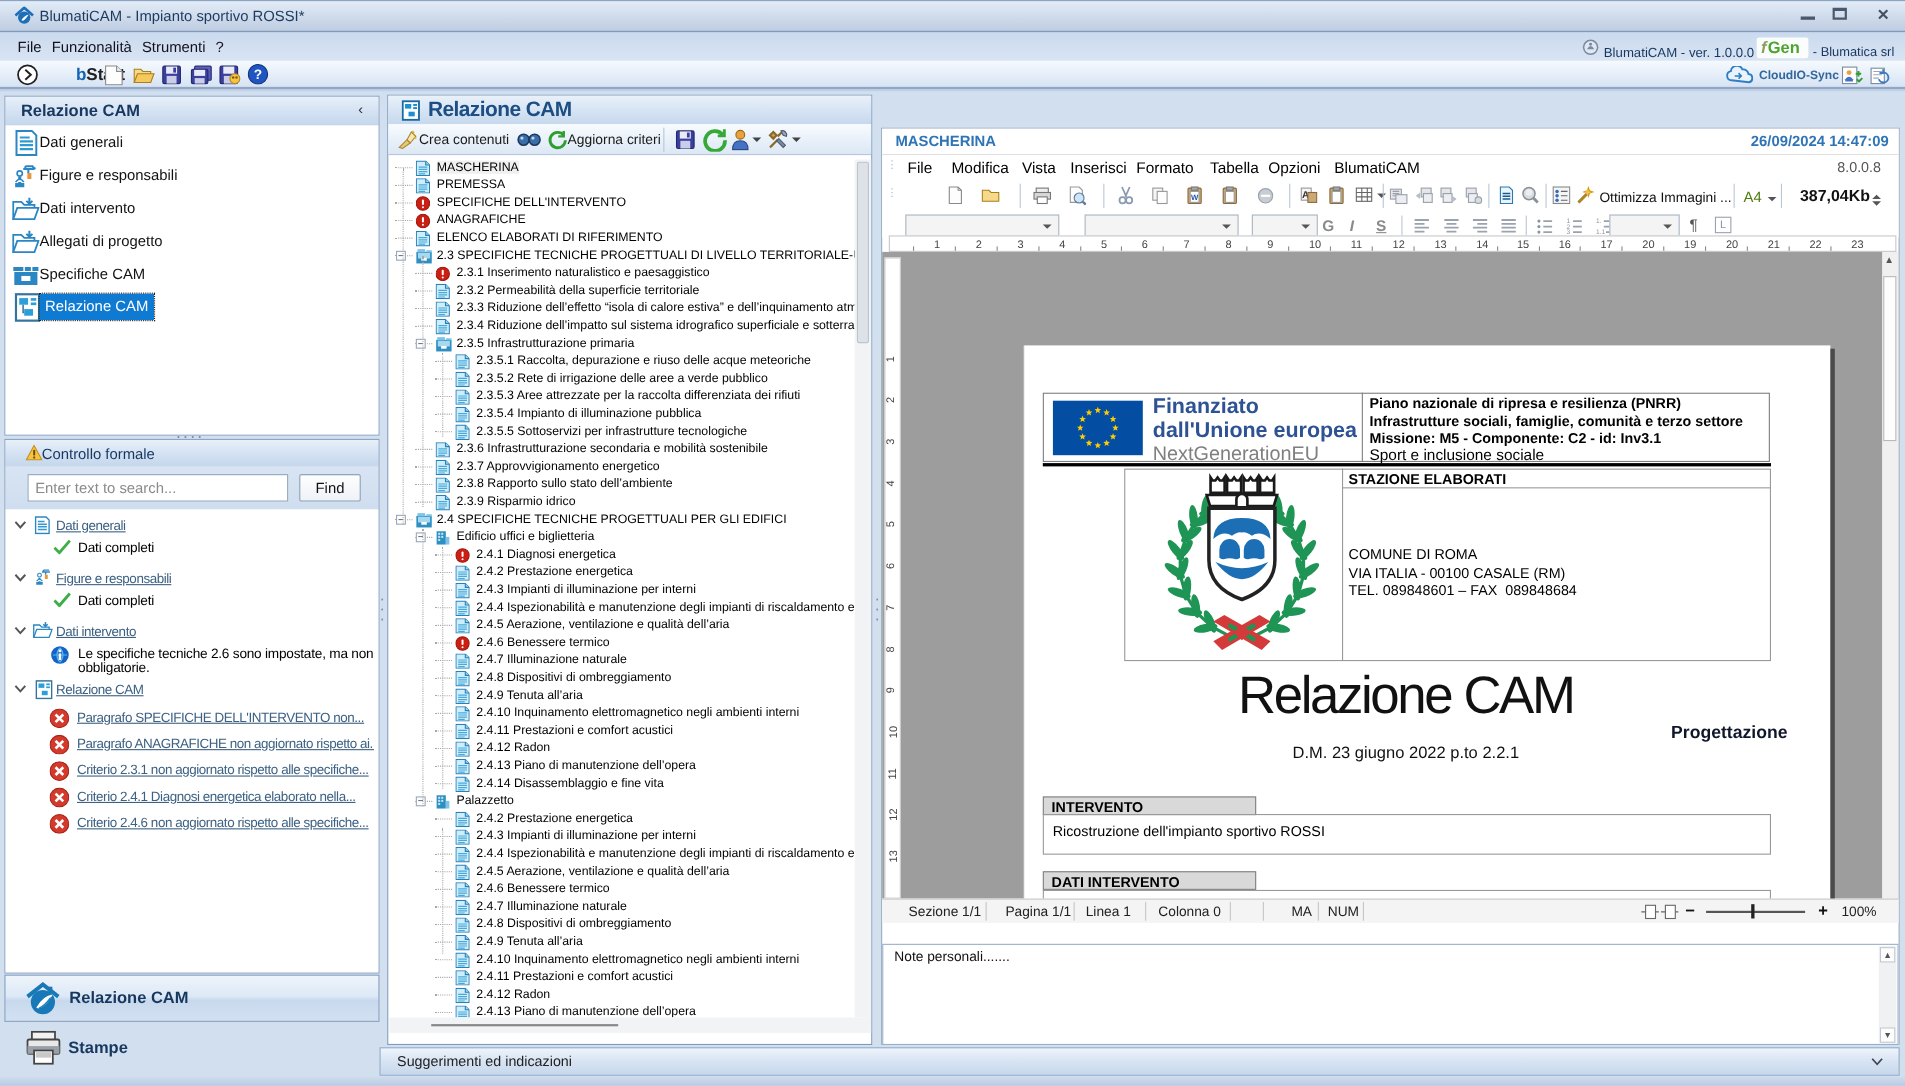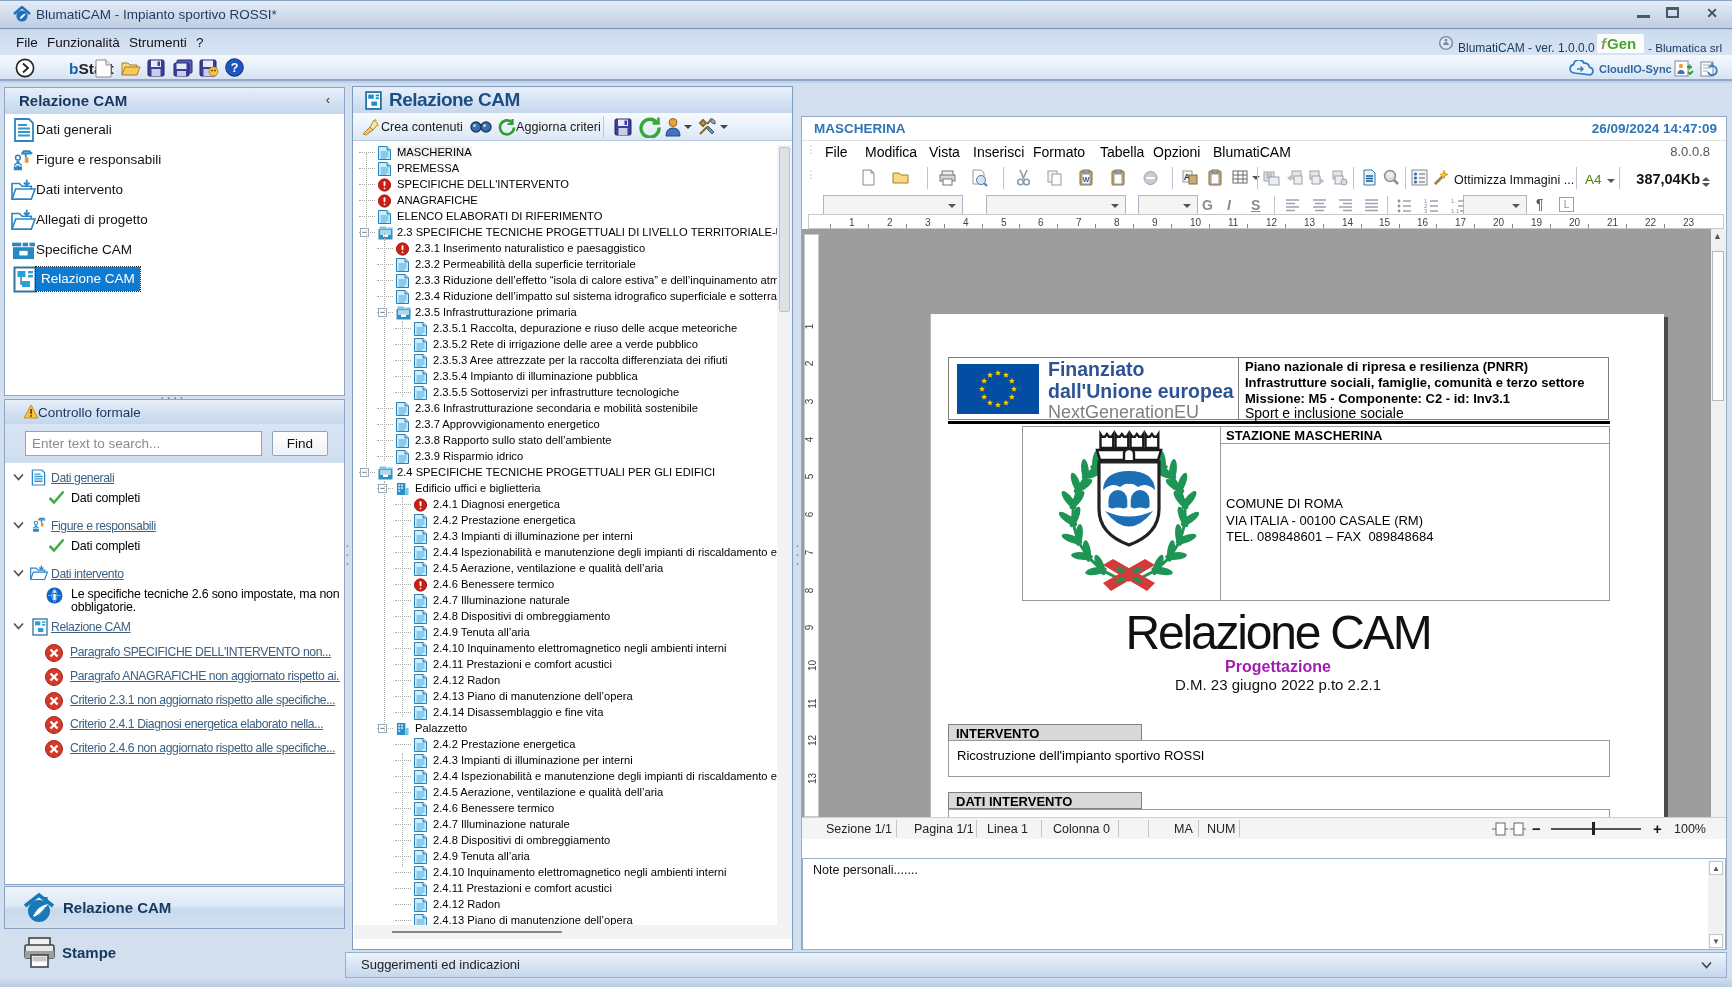--- a/index.html
+++ b/index.html
@@ -1105,21 +1105,21 @@
 <polygon points="33.0,7.9 33.8,10.0 36.0,10.2 34.3,11.6 34.9,13.7 33.0,12.5 31.1,13.7 31.7,11.6 30.0,10.2 32.2,10.0"></polygon>
 </g>
         </svg>
 <div style="position:absolute;left:117px;top:45px;font-size:19.5px;font-weight:bold;color:#2e5395;line-height:21.5px;">Finanziato<br>dall'Unione europea</div>
 <div style="position:absolute;left:117px;top:88px;font-size:18px;color:#7f7f7f;">NextGenerationEU</div>
 <div style="position:absolute;left:314px;top:45px;font-size:13px;font-weight:bold;color:#000;line-height:15.8px;">Piano nazionale di ripresa e resilienza (PNRR)<br>Infrastrutture sociali, famiglie, comunità e terzo settore<br>Missione: M5 - Componente: C2 - id: Inv3.1<br><span style="font-weight:normal;font-size:14px;">Sport e inclusione sociale</span></div>
 <div style="position:absolute;left:17px;top:107px;width:662px;height:3px;background:#000;"></div>
 <div style="position:absolute;left:91px;top:112px;width:588px;height:175px;border:1px solid #999;"></div>
 <div style="position:absolute;left:289px;top:112px;width:1px;height:175px;background:#999;"></div>
 <div style="position:absolute;left:289px;top:129px;width:390px;height:1px;background:#999;"></div>
-<div style="position:absolute;left:295px;top:114px;font-size:13px;font-weight:bold;">STAZIONE MASCHERINA</div>
+<div style="position:absolute;left:295px;top:114px;font-size:13px;font-weight:bold;">STAZIONE ELABORATI</div>
 <div style="position:absolute;left:295px;top:182px;font-size:13px;line-height:16.5px;">COMUNE DI ROMA<br>VIA ITALIA - 00100 CASALE (RM)<br>TEL. 089848601 – FAX&nbsp; 089848684</div>
 <svg style="position:absolute;left:116px;top:115px" width="164" height="170" viewBox="0 0 164 170">
 <g fill="#1e9455">
 <path d="M72 150 L55 141 L41 128 L31 112 L26 94 L26 76 L31 60 L39 47 L48 38" fill="none" stroke="#1e9455" stroke-width="3"></path>
 <ellipse cx="49" cy="142" rx="11.0" ry="3.8" transform="rotate(-190 49 142)"></ellipse>
 <ellipse cx="53" cy="136" rx="11.0" ry="3.8" transform="rotate(-114 53 136)"></ellipse>
 <ellipse cx="35" cy="127" rx="11.0" ry="3.8" transform="rotate(-175 35 127)"></ellipse>
 <ellipse cx="40" cy="122" rx="11.0" ry="3.8" transform="rotate(-99 40 122)"></ellipse>
 <ellipse cx="25" cy="110" rx="11.0" ry="3.8" transform="rotate(-160 25 110)"></ellipse>
 <ellipse cx="32" cy="106" rx="11.0" ry="3.8" transform="rotate(-84 32 106)"></ellipse>
@@ -1163,21 +1163,21 @@
 <path d="M98.5 19 v-14 l1.8 2.8 h2.6 l2 -2.8 l2 2.8 h2.6 l1.8 -2.8 v14 Z"></path>
 <path d="M77 31 v-6 a5 5 0 0 1 10 0 v6"></path>
 </g>
 <path d="M52 33 h60 v47 q0 25 -30 36 q-30 -11 -30 -36 Z" fill="#fff" stroke="#222" stroke-width="3.2"></path>
 <path d="M56 61 Q57 42 82 42 Q107 42 108 61 Q99 53 91 58 Q86 54 82 55 Q78 54 73 58 Q65 53 56 61 Z" fill="#1c6fb4"></path>
 <path d="M61.5 78 v-7 a9.4 10 0 0 1 18.8 0 v7 a6 6 0 0 1 -4 1.4 a16 16 0 0 0 -10.8 0 a6 6 0 0 1 -4 -1.4 Z" fill="#1c6fb4"></path>
 <path d="M83.7 78 v-7 a9.4 10 0 0 1 18.8 0 v7 a6 6 0 0 1 -4 1.4 a16 16 0 0 0 -10.8 0 a6 6 0 0 1 -4 -1.4 Z" fill="#1c6fb4"></path>
 <path d="M58 82 Q82 113 106 82 Q82 93 58 82 Z" fill="#1c6fb4"></path>
 </svg>
 <div style="position:absolute;left:0;top:291px;width:694px;text-align:center;font-size:48px;letter-spacing:-2.2px;color:#111;">Relazione CAM</div>
-<div style="position:absolute;left:0;top:344px;width:694px;text-align:center;font-size:16px;font-weight:bold;color:#a21caf;">Progettazione</div>
+<div style="position:absolute;left:0;top:344px;width:694px;text-align:right;font-size:16px;font-weight:bold;color:#0f172a;">Progettazione</div>
 <div style="position:absolute;left:0;top:362px;width:694px;text-align:center;font-size:15px;color:#111;">D.M. 23 giugno 2022 p.to 2.2.1</div>
 <div class="gbox" style="position:absolute;left:17px;top:410px;width:194px;height:17px;padding:1px 0 0 7px;">INTERVENTO</div>
 <div style="position:absolute;left:17px;top:426px;width:662px;height:37px;border:1px solid #999;"></div>
 <div style="position:absolute;left:26px;top:434px;font-size:13px;">Ricostruzione dell'impianto sportivo ROSSI</div>
 <div class="gbox" style="position:absolute;left:17px;top:478px;width:194px;height:17px;padding:1px 0 0 7px;">DATI INTERVENTO</div>
 <div style="position:absolute;left:17px;top:495px;width:662px;height:8px;border:1px solid #999;border-bottom:none;"></div>
 </div>
 <div style="position:absolute;left:909px;top:0;width:15px;height:588px;background:#f0f0f0;">
         <div style="position:absolute;left:1px;top:22px;width:12px;height:150px;background:#fdfdfd;border:1px solid #b8b8b8;"></div>
         <div style="position:absolute;left:2px;top:2px;width:10px;height:10px;color:#555;font-size:9px;">▲</div>

